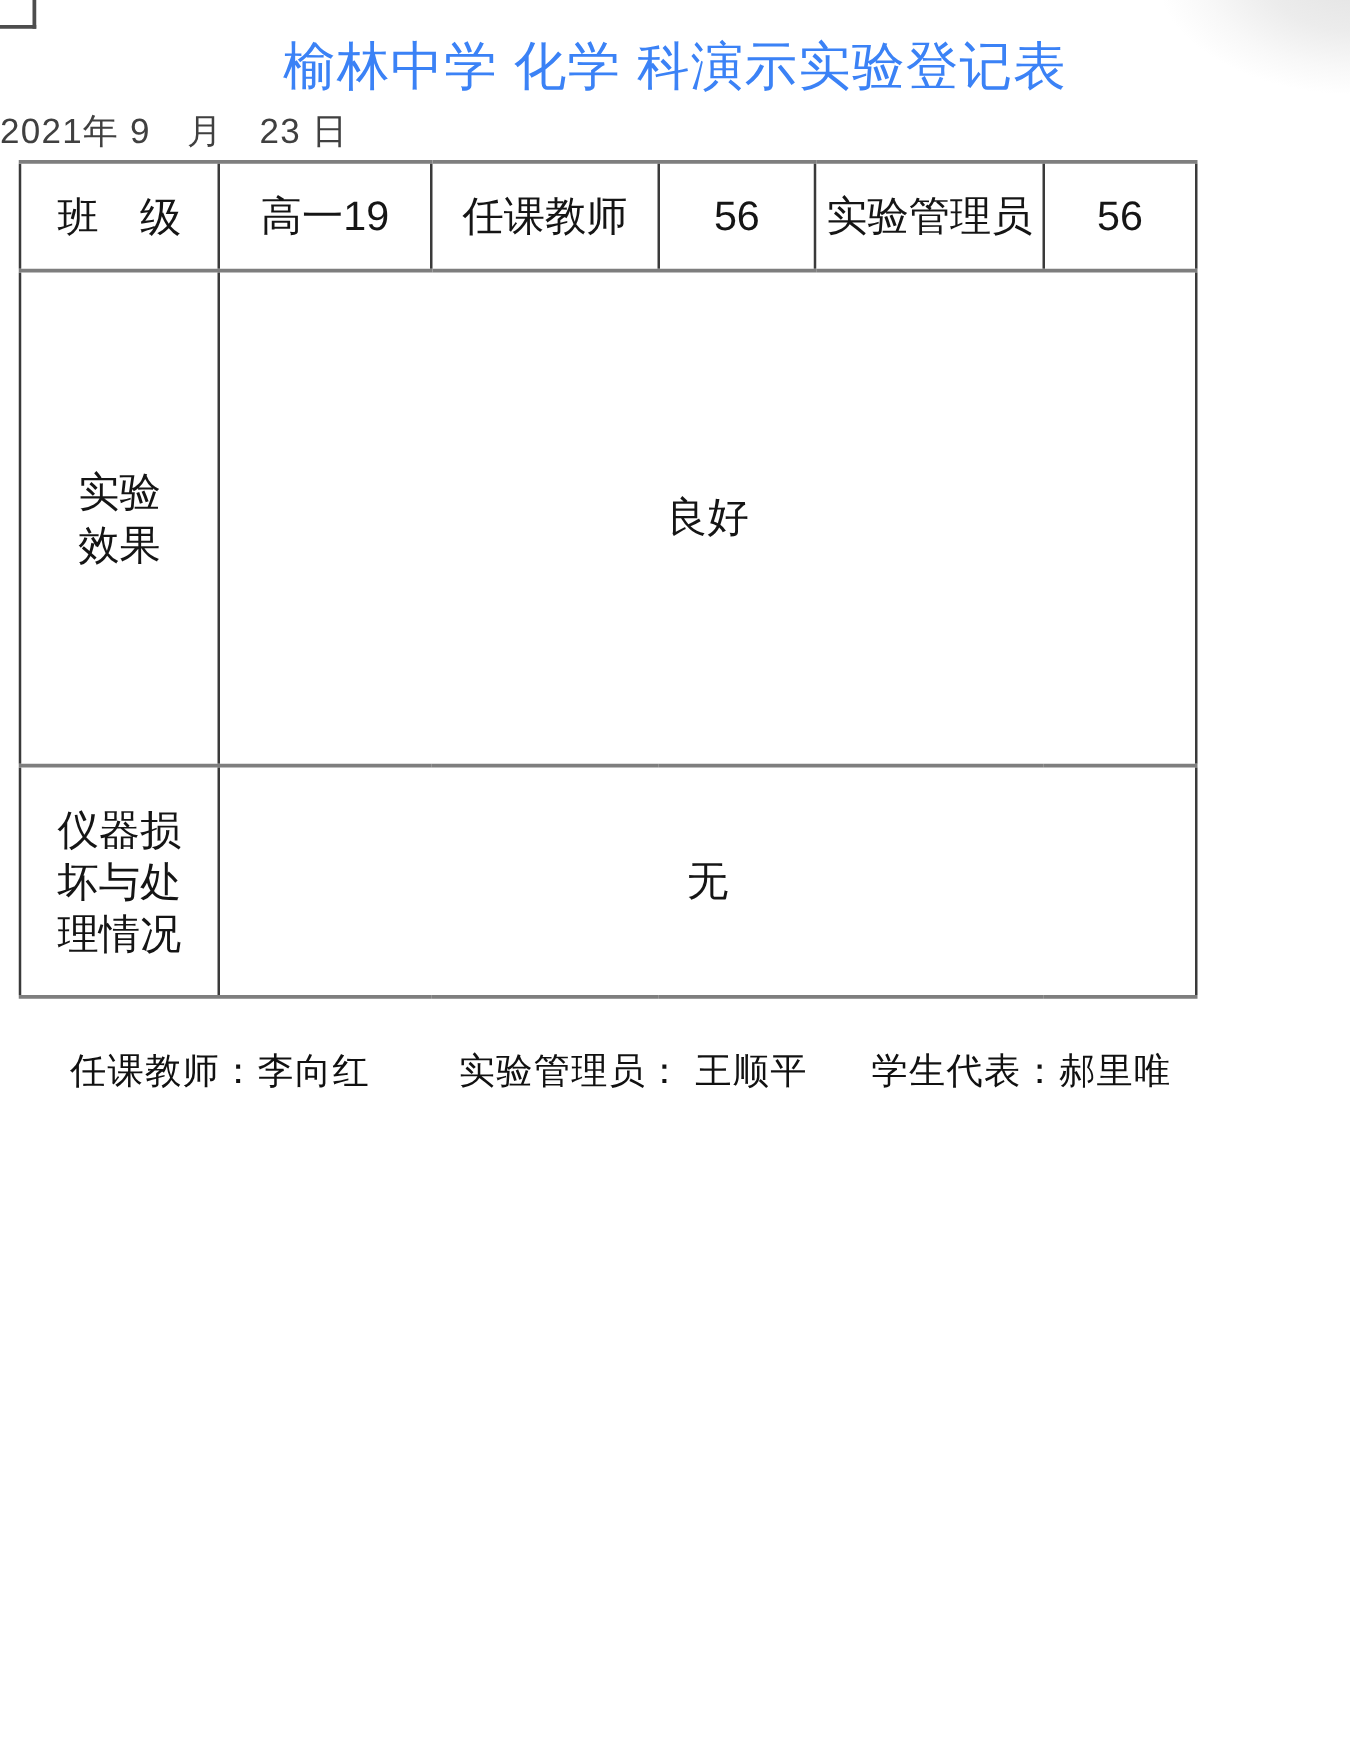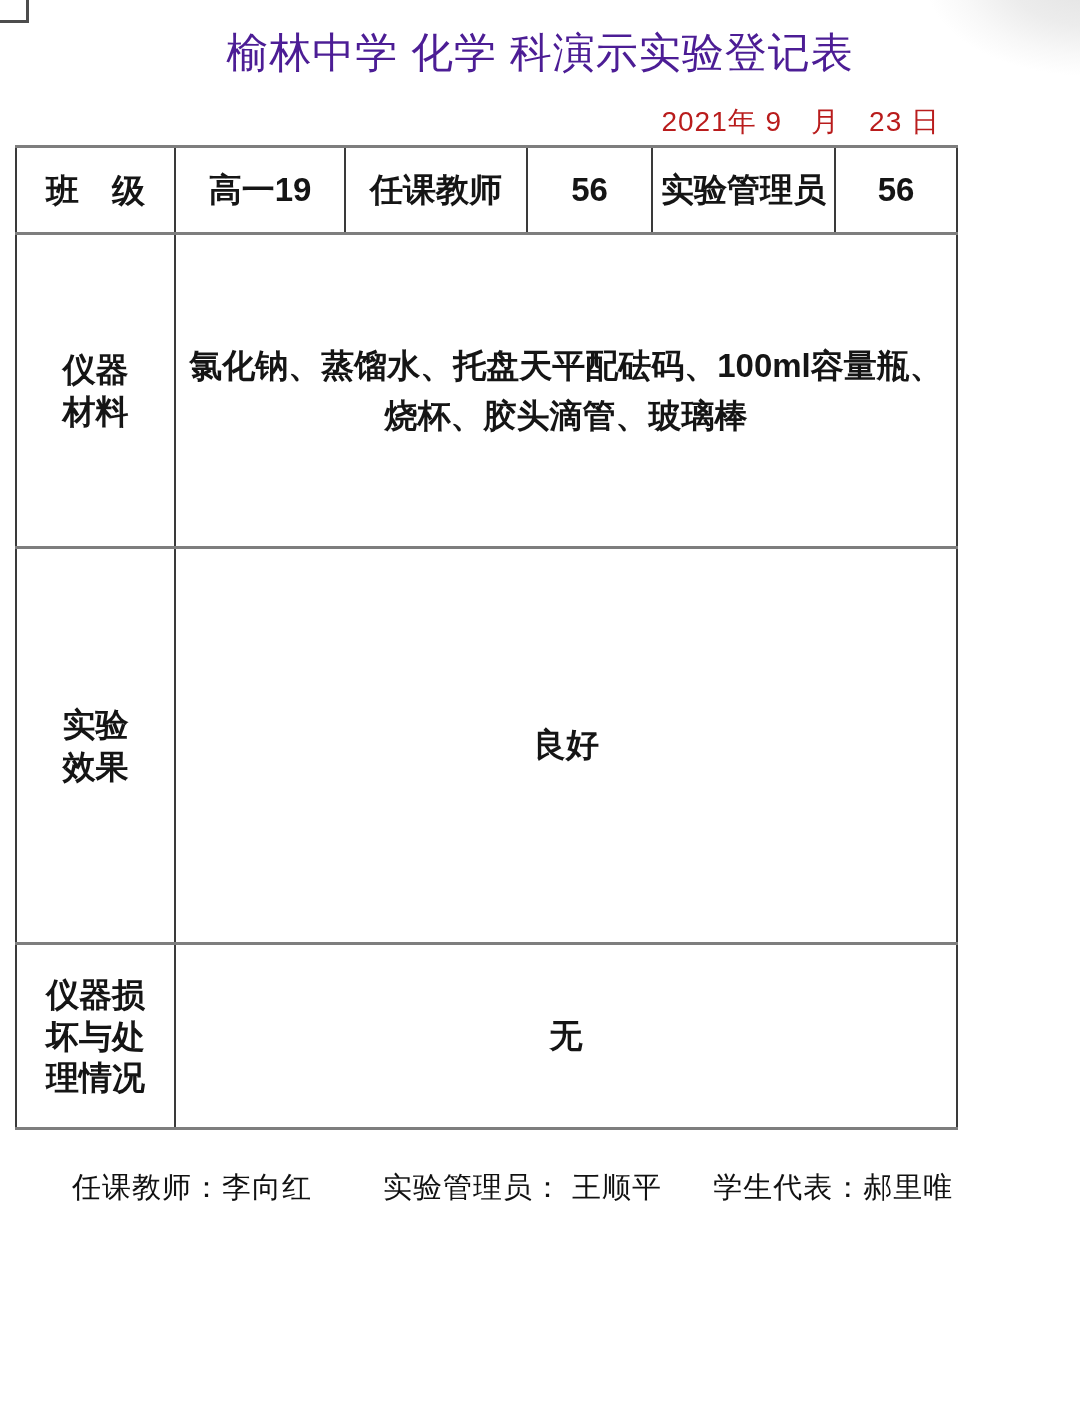--- a/index.html
+++ b/index.html
@@ -17,43 +17,43 @@
     position:absolute;left:0;top:0;width:26px;height:20px;
     border-right:3px solid #4d4d4d;border-bottom:3px solid #4d4d4d;
   }
   .crop-right{
     position:absolute;left:936px;top:0;width:38px;height:20px;
     border-left:3px solid #4d4d4d;border-bottom:3px solid #4d4d4d;
   }
   
   .title{
     margin:30px 0 0 0;text-align:center;font-size:42px;font-weight:500;
-    letter-spacing:1px;color:#4c1d95;line-height:1.1;
+    letter-spacing:1px;color:#3b82f6;line-height:1.1;
   }
   .date-line{
-    width:940px;text-align:right;font-size:28px;margin-top:27px;color:#b91c1c;
+    width:940px;text-align:left;font-size:28px;margin-top:10px;color:#404040;
     letter-spacing:1px;
   }
   
   table.reg{
-    border-collapse:collapse;margin:4px 0 0 15px;table-layout:fixed;font-weight:bold;
+    border-collapse:collapse;margin:4px 0 0 15px;table-layout:fixed;
   }
   table.reg td{
     border-top:3px solid #7e7e7e;border-bottom:3px solid #7e7e7e;
     border-left:2px solid #3a3a3a;border-right:2px solid #3a3a3a;
     font-size:33px;color:#151515;vertical-align:middle;text-align:center;
     padding:0;overflow:hidden;
   }
   td.lbl{white-space:pre-line;line-height:1.25;}
   td.val-left{
     text-align:left;padding-left:4px;white-space:pre-line;line-height:1.5;
   }
   
   .footer{
-    margin-top:38px;padding-left:72px;font-size:29px;color:#111;letter-spacing:1px;
+    margin-top:38px;padding-left:56px;font-size:29px;color:#111;letter-spacing:1px;
   }
   .footer .sig{display:inline-block;}
   .footer .sig.gap-a{margin-right:62px;}
   .footer .sig.gap-b{margin-right:42px;}
 </style>
 </head>
 <body>
 
 <div class="crop-left"></div>
 <div class="crop-right"></div>
@@ -73,26 +73,20 @@
   </colgroup>
   <tbody>
       <tr style="height:87px">
     <td class="lbl">班　级</td>
     <td>高一19</td>
     <td>任课教师</td>
     <td>56</td>
     <td>实验管理员</td>
     <td>56</td>
   </tr>
-  <tr style="height:314px">
-    <td class="lbl">仪器
-材料</td>
-    <td colspan="5" class="val-left">氯化钠、蒸馏水、托盘天平配砝码、100ml容量瓶、
-烧杯、胶头滴管、玻璃棒</td>
-  </tr>
   <tr style="height:396px">
     <td class="lbl">实验
 效果</td>
     <td colspan="5">良好</td>
   </tr>
   <tr style="height:185px">
     <td class="lbl">仪器损
 坏与处
 理情况</td>
     <td colspan="5">无</td>

